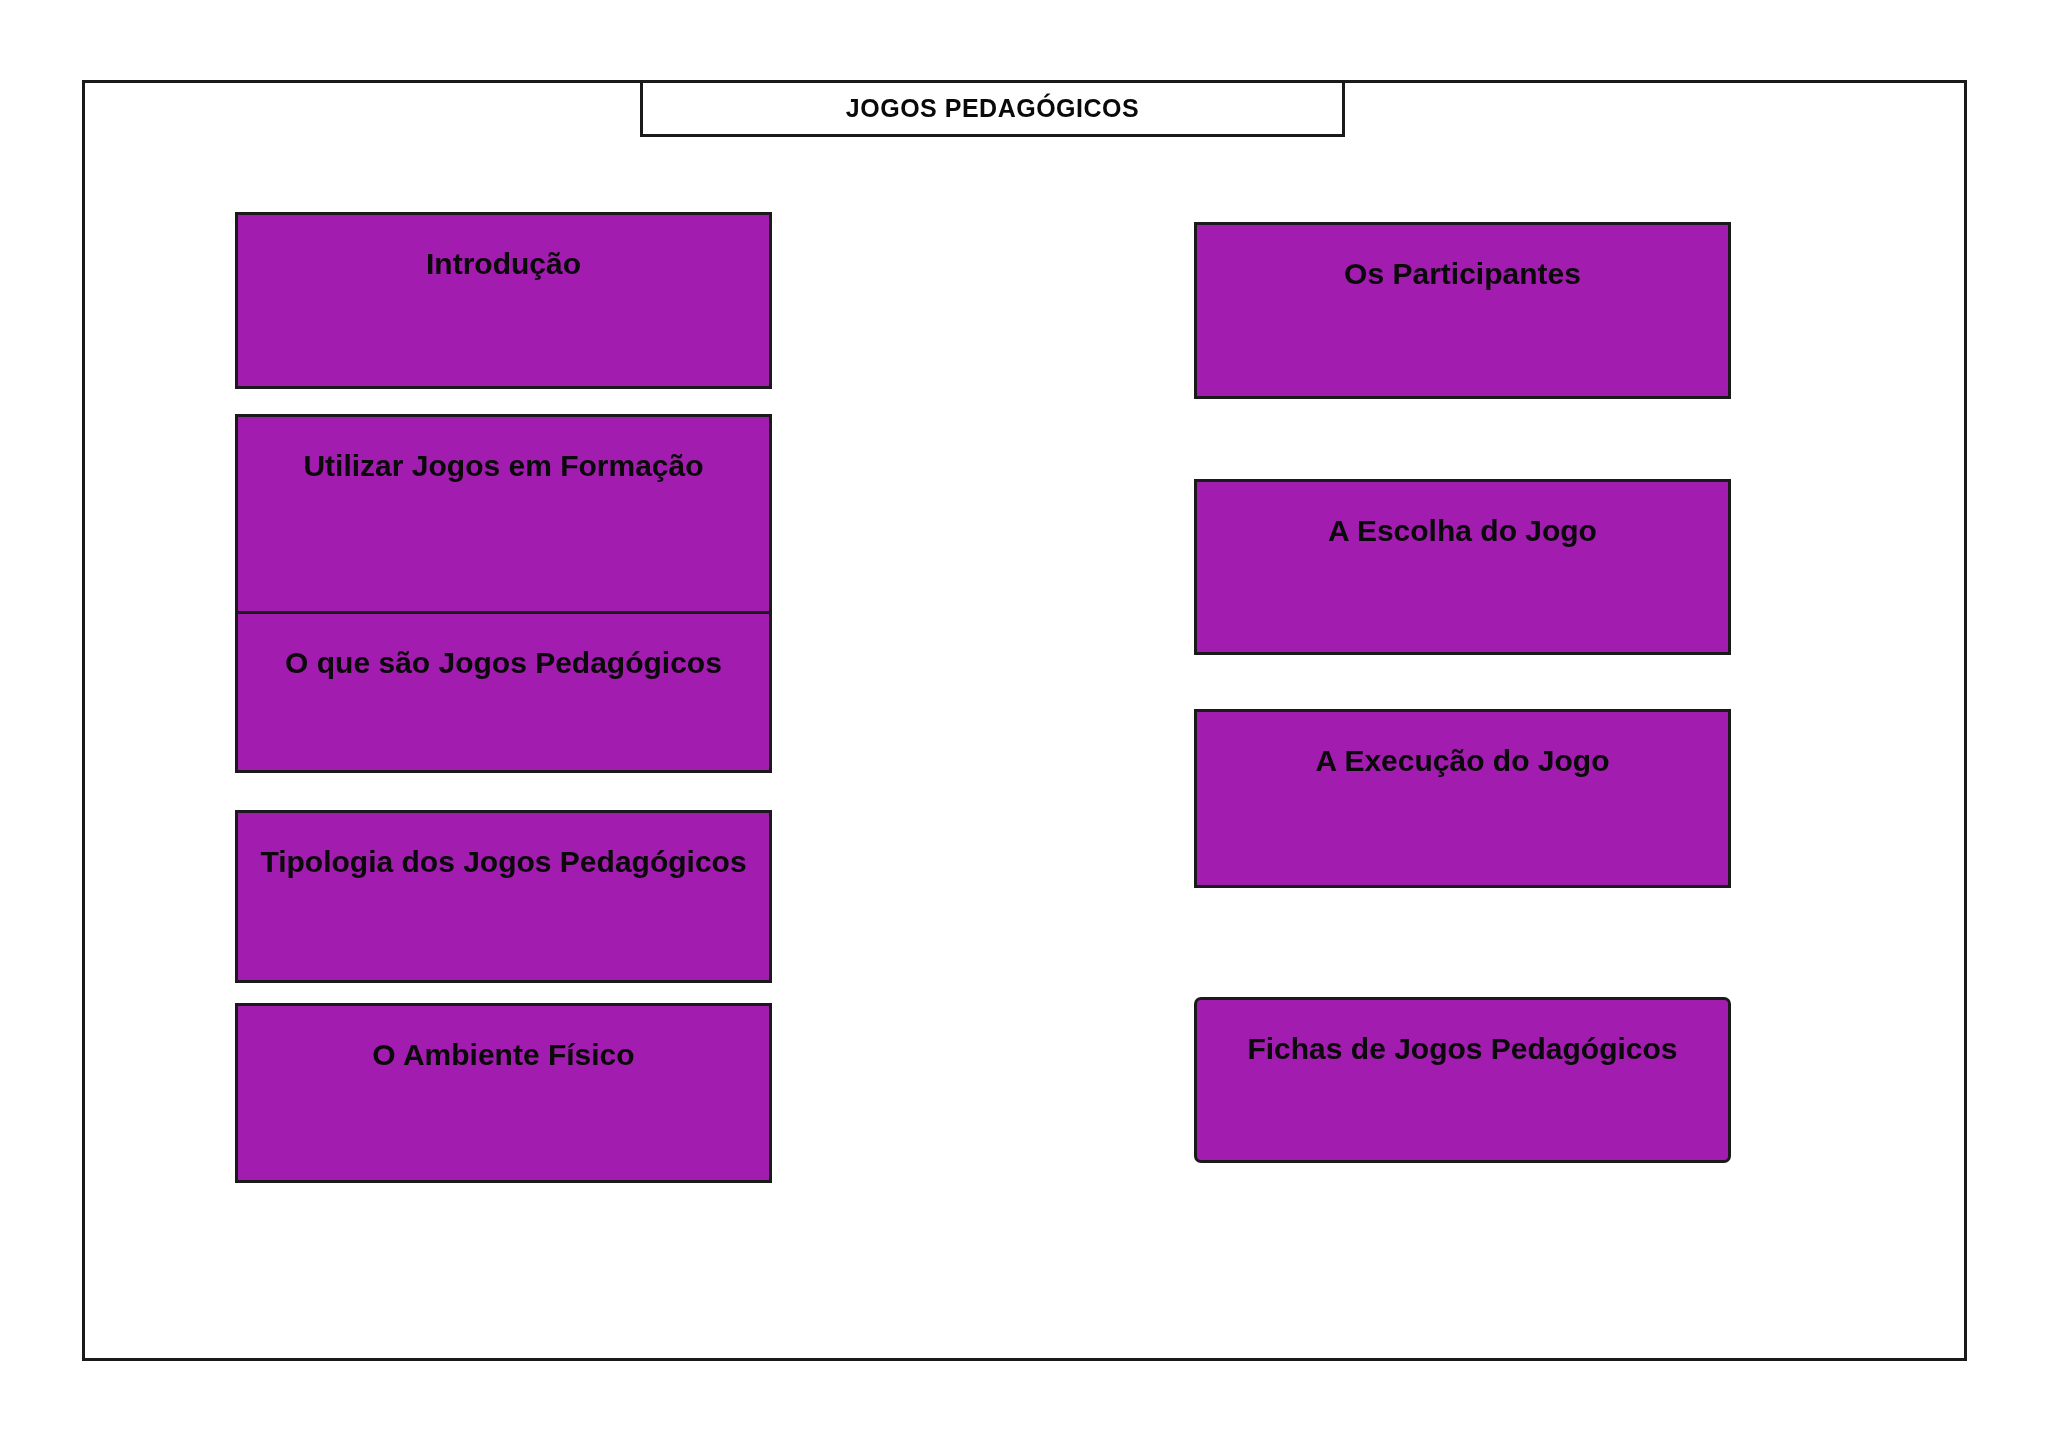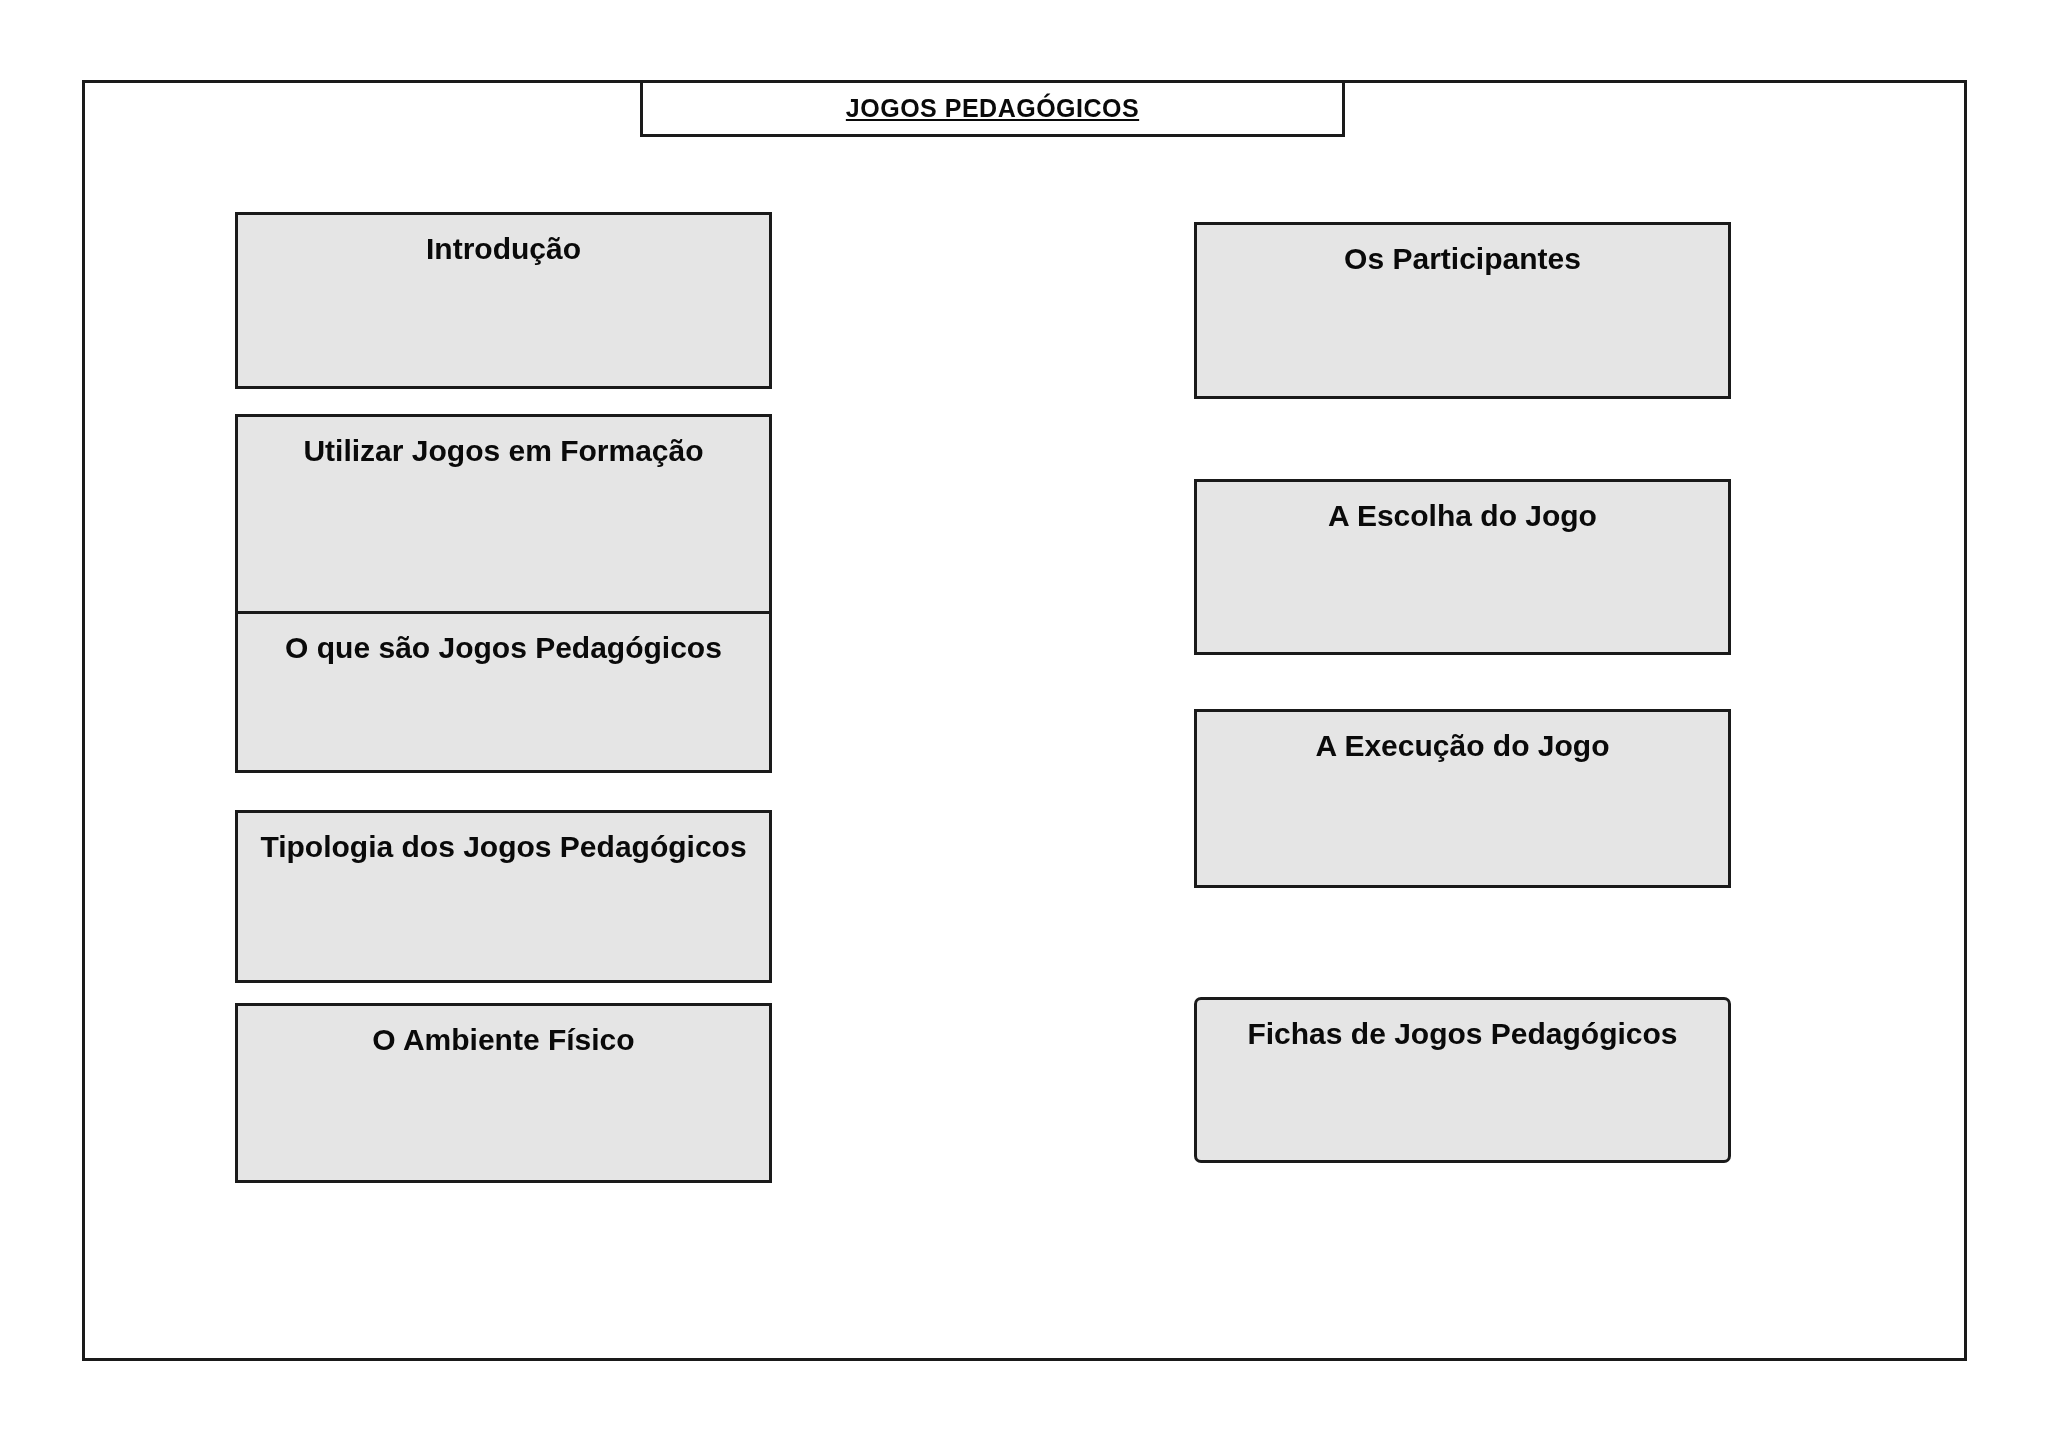--- a/index.html
+++ b/index.html
@@ -31,35 +31,34 @@
     left: 640px;
     top: 80px;
     width: 705px;
     height: 57px;
     border: 3px solid #1a1a1a;
     box-sizing: border-box;
     background: #ffffff;
     display: flex;
     align-items: center;
     justify-content: center;
-    text-decoration: underline;
   }
   .title-box .label {
     font-size: 25px;
     font-weight: bold;
     letter-spacing: 0.5px;
     white-space: nowrap;
   }
   .node {
     position: absolute;
     border: 3px solid #1a1a1a;
     box-sizing: border-box;
-    background: #e5e5e5;
+    background: #a21caf;
     text-align: center;
-    padding-top: 16px;
+    padding-top: 31px;
   }
   .node .label {
     display: inline-block;
     font-size: 30px;
     font-weight: bold;
     line-height: 36px;
     white-space: nowrap;
   }
   
   .col-left  { left: 235px;  width: 537px; }

